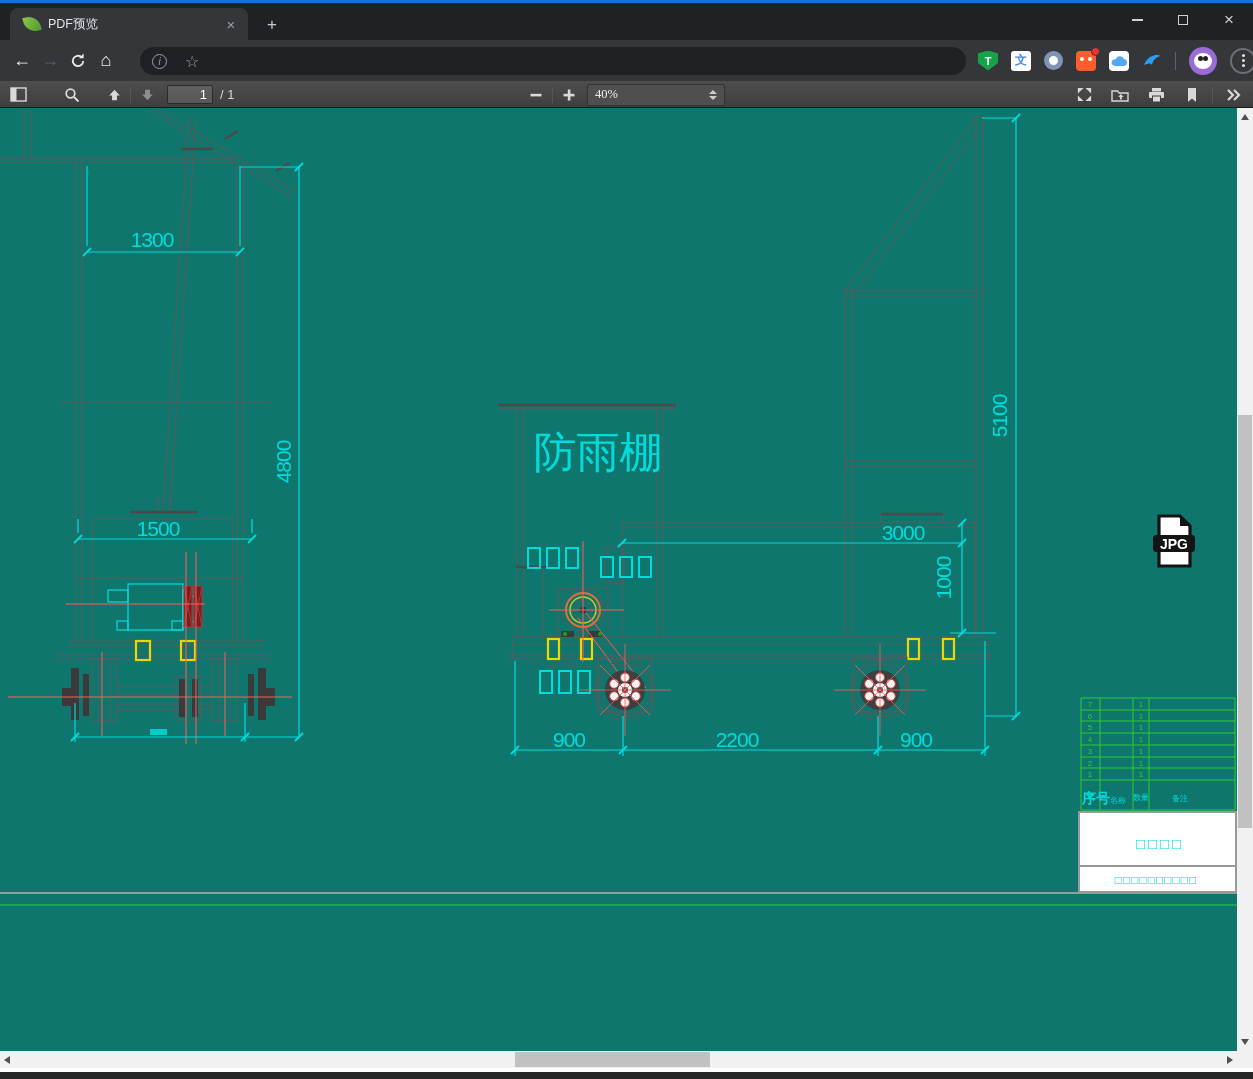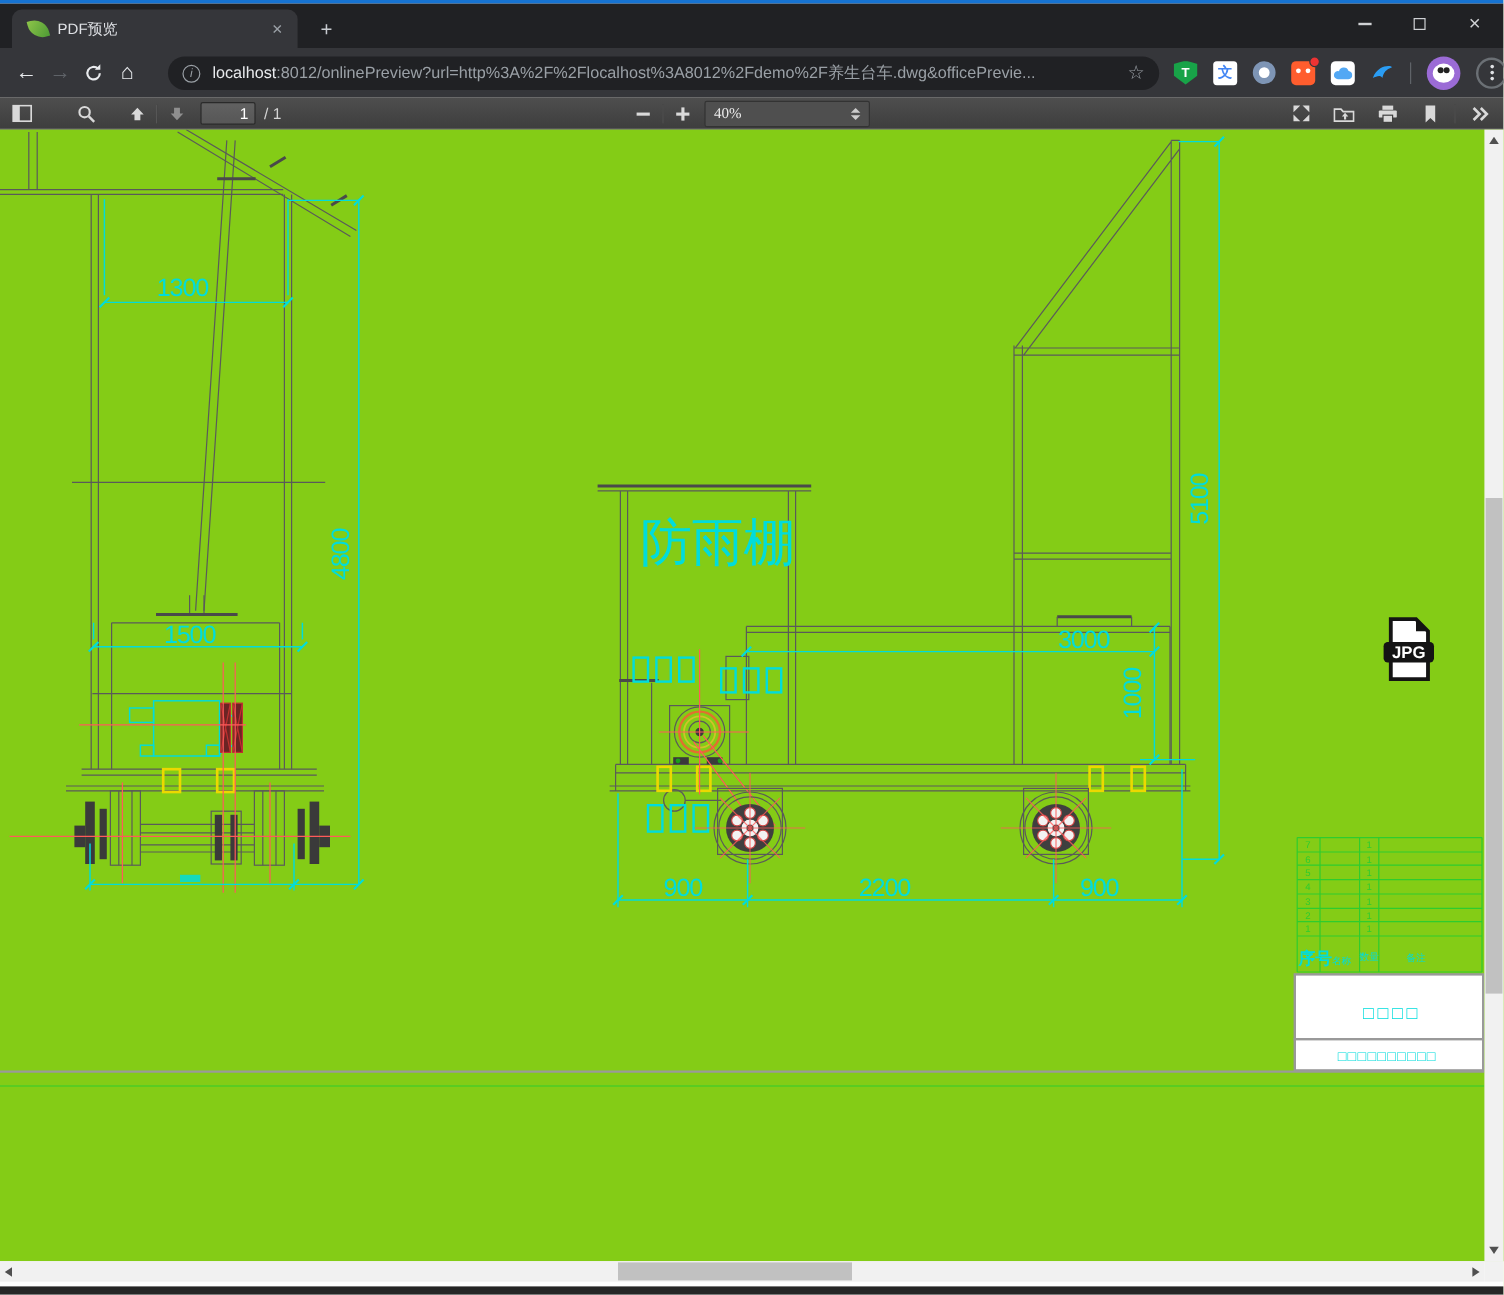--- a/index.html
+++ b/index.html
@@ -73,21 +73,21 @@
                 border-radius:2px; color:#fff; font-size:13px; text-align:right; padding:0 5px; margin-left:8px; }
   #page-count { color:#d4d4d4; font-size:13px; margin-left:7px; }
   #zoom-select { width:138px; height:22px; background:#4f4f4f; border:1px solid #333;
                  border-radius:2px; margin-left:6px; display:flex; align-items:center; padding:0 7px; }
   #zoom-value { color:#ececec; font-size:12.5px; flex:1; }
   .spin { display:flex; flex-direction:column; gap:2px; }
   .spin i { width:0; height:0; border-left:4px solid transparent; border-right:4px solid transparent; }
   .spin .up { border-bottom:4px solid #ccc; } .spin .dn { border-top:4px solid #ccc; }
 
   
-  #viewer { left:0; top:108px; width:1253px; height:943px; background:#84cc16; overflow:hidden; }
+  #viewer { left:0; top:108px; width:1253px; height:943px; background:#0f766e; overflow:hidden; }
   #cad { position:absolute; left:0; top:0; }
   #jpg-btn { left:1149px; top:514px; width:50px; height:54px; cursor:pointer; }
 
   
   #vscroll { left:1237px; top:108px; width:16px; height:943px; background:#f1f1f1; }
   #vthumb { left:1px; top:307px; width:14px; height:413px; background:#c1c1c1; }
   .sarr { width:0; height:0; position:absolute; }
   #varr-up { left:4px; top:6px; border-left:4px solid transparent; border-right:4px solid transparent; border-bottom:6px solid #505050; }
   #varr-dn { left:4px; bottom:6px; border-left:4px solid transparent; border-right:4px solid transparent; border-top:6px solid #505050; }
   #hscroll { left:0; top:1051px; width:1237px; height:17px; background:#f1f1f1; }
@@ -141,21 +141,20 @@
     <div class="navico">
       <svg width="18" height="18" viewBox="0 0 18 18">
         <path d="M14.2 9a5.2 5.2 0 1 1-1.6-3.8" stroke="#e8eaed" stroke-width="1.8" fill="none"></path>
         <path d="M14.6 1.6 v4.6 h-4.6 z" fill="#e8eaed"></path>
       </svg>
     </div>
     <div class="navico">⌂</div>
   </div>
   <div id="urlbar" class="abs">
     <div id="info-icon">i</div>
-    <div id="url-text"><span id="url-host">localhost</span><span id="url-rest">:8012/onlinePreview?url=http%3A%2F%2Flocalhost%3A8012%2Fdemo%2F养生台车.dwg&amp;officePrevie...</span></div>
     <div id="star-icon">☆</div>
   </div>
   <div id="extbar" class="abs">
     <div id="ext-shield" class="ext">T</div>
     <div id="ext-translate" class="ext">文</div>
     <div id="ext-ring" class="ext"></div>
     <div id="ext-robot" class="ext">
         <div class="dot"></div>
         <div class="badge"></div>
       </div>

